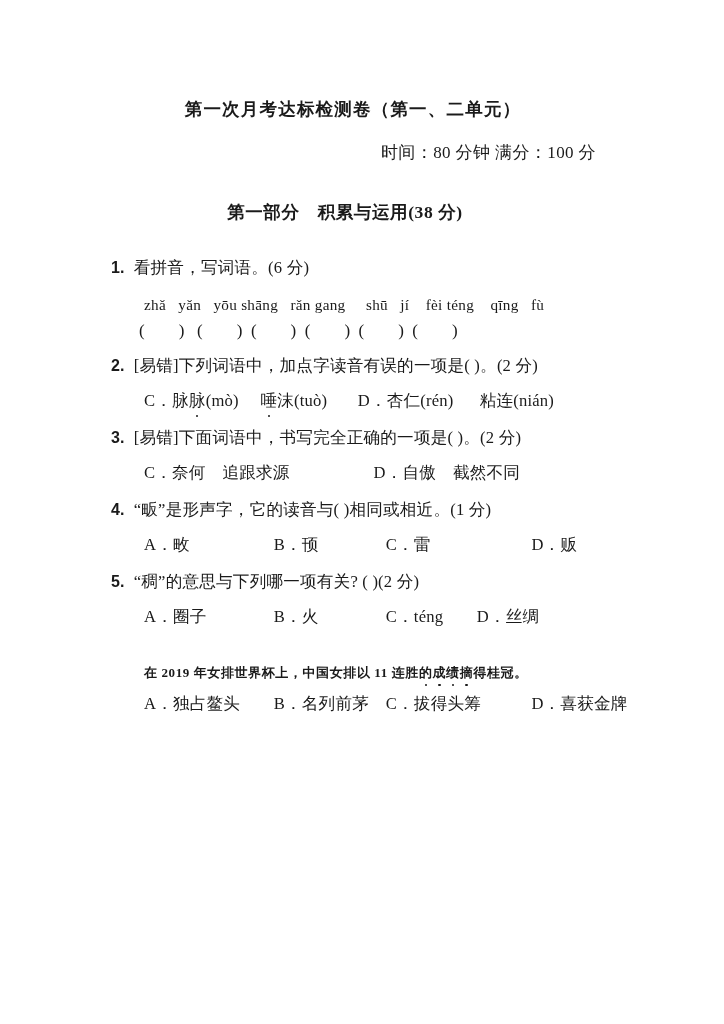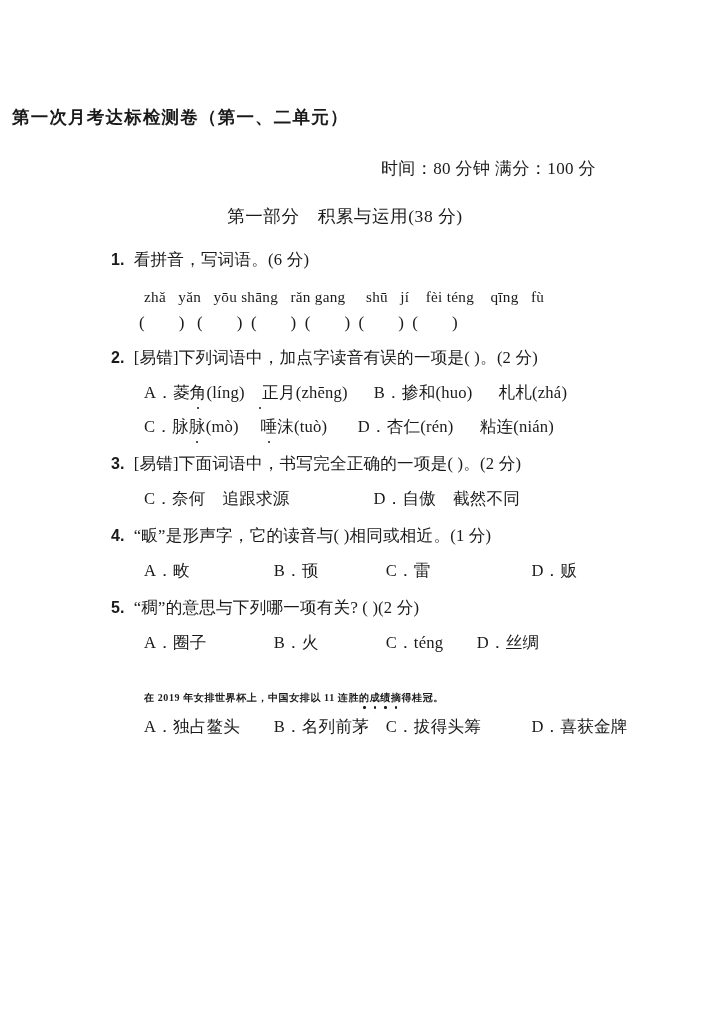--- a/index.html
+++ b/index.html
@@ -20,41 +20,42 @@
   .page {
     width: 724px;
     height: 1024px;
     box-sizing: border-box;
     padding: 0;
     position: relative;
   }
 
   
   .paper-title {
+    text-align: center;
     font-size: 17.5px;
     font-weight: bold;
     letter-spacing: 1.2px;
-    margin: 12px;
+    margin: 4px;
     padding-top: 95px;
     padding-right: 18px;
     line-height: 1.2;
   }
   .score-line {
     text-align: right;
     font-size: 17px;
     margin: 0;
     padding-top: 17px;
     padding-right: 128px;
     letter-spacing: 0.4px;
   }
   .section-title {
     text-align: center;
     font-size: 17.5px;
-    font-weight: normal;
-    margin: 4px;
+    font-weight: bold;
+    margin: 16px;
     padding-top: 20px;
     padding-right: 34px;
     letter-spacing: 0.6px;
   }
 
   
   .q {
     position: relative;
     margin: 0;
     padding-left: 111px;
@@ -95,21 +96,21 @@
     letter-spacing: 0.3px;
   }
   .paren-row {
     font-size: 17px;
     padding-left: 28px;
     margin-top: 7px;
     white-space: pre;
     letter-spacing: 0px;
   }
   .sentence {
-    font-size: 10px;
+    font-size: 13px;
     padding-left: 33px;
     margin-top: 9px;
     font-weight: bold;
     font-family: "Liberation Serif", "DejaVu Serif", serif;
     letter-spacing: 0.6px;
   }
   
   .dot {
     position: relative;
     display: inline-block;
@@ -144,21 +145,20 @@
   <div class="q">
     <div class="q-head"><span class="q-num">1.</span><span>看拼音，写词语。(6 分)</span></div>
     <div class="pinyin-row">zhǎ   yǎn   yōu shāng   rǎn gang     shū   jí    fèi téng    qīng   fù</div>
     <div class="paren-row">(        )   (        )  (        )  (        )  (        )  (        )</div>
   </div>
 
   <div class="gap-md"></div>
 
   <div class="q">
     <div class="q-head"><span class="q-num">2.</span><span>[易错]下列词语中，加点字读音有误的一项是(        )。(2 分)</span></div>
-    <div class="opts">A．菱<span class="dot">角</span>(líng)   <span class="dot"> </span>正月(zhēng)      B．掺和(huo)      札札(zhá)</div>
     <div class="opts">C．脉<span class="dot">脉</span>(mò)     <span class="dot">唾</span>沫(tuò)       D．杏仁(rén)      粘连(nián)</div>
   </div>
 
   <div class="gap-md"></div>
 
   <div class="q">
     <div class="q-head"><span class="q-num">3.</span><span>[易错]下面词语中，书写完全正确的一项是(        )。(2 分)</span></div>
     <div class="opts">C．奈何　追跟求源　　　　　D．自傲　截然不同</div>
   </div>
 

